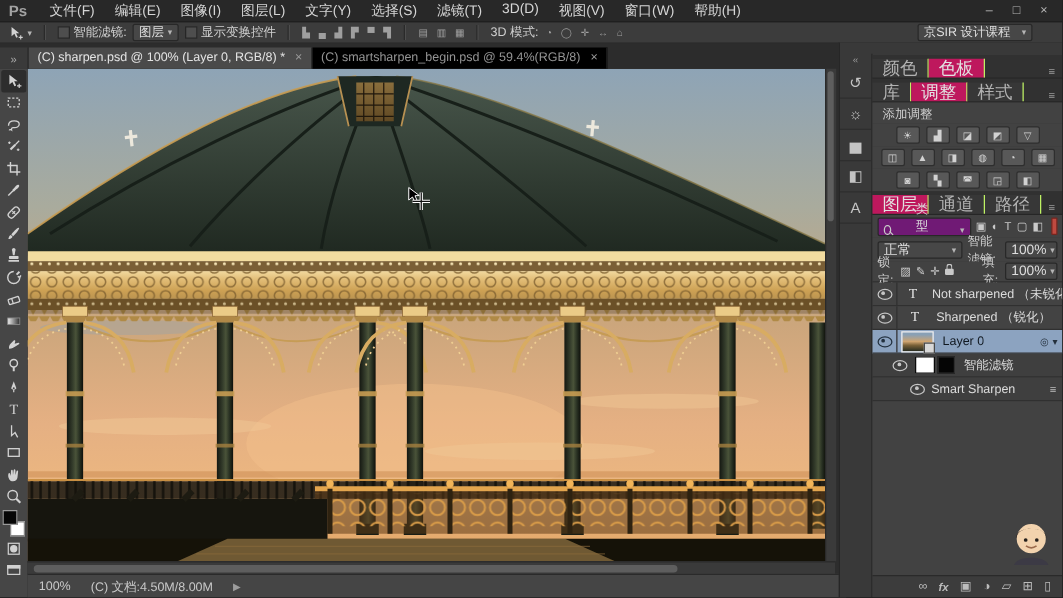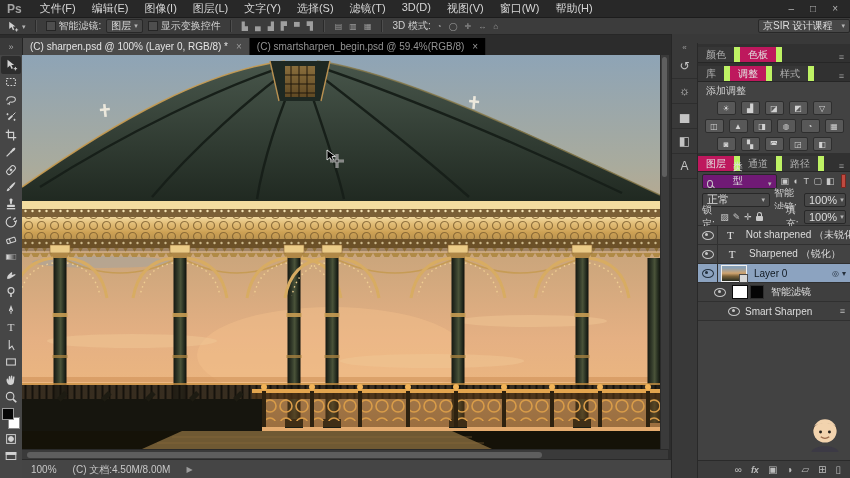--- a/index.html
+++ b/index.html
@@ -17,21 +17,21 @@
   .optionsbar{position:absolute;top:18px;left:0;right:0;height:16px;background:#3c3c3c;border-bottom:1px solid #272727;
               display:flex;align-items:center;font-size:10px;padding-left:6px;gap:5px;white-space:nowrap;}
   .optool svg{width:13px;height:13px;vertical-align:middle;}
   .caret{font-size:7px;color:#b5b5b5;margin-left:3px;}
   .vsep{width:1px;height:12px;background:#2a2a2a;border-right:1px solid #4d4d4d;margin:0 4px;}
   .cb{width:8px;height:8px;background:#4e4e4e;border:1px solid #262626;display:inline-block;margin-right:3px;}
   .optcheck{display:inline-flex;align-items:center;color:#d0d0d0;}
   .dropdown{background:#474747;border:1px solid #282828;border-radius:2px;height:12px;display:inline-flex;
             align-items:center;padding:0 4px;color:#dedede;}
   .opticon{color:#9f9f9f;font-size:8px;padding:0 1px;}
-  .workspace{margin-left:auto;margin-right:0;min-width:82px;justify-content:space-between;}
+  .workspace{margin-left:auto;margin-right:24px;min-width:82px;justify-content:space-between;}
   
   .tabbar{position:absolute;top:35px;left:0;right:0;height:20px;background:#2c2c2c;display:flex;align-items:flex-end;}
   .toolstub{width:22px;height:17px;background:#3a3a3a;color:#a8a8a8;font-size:9px;display:flex;align-items:center;
             justify-content:center;border-right:1px solid #242424;}
   .doctab{height:17px;display:flex;align-items:center;padding:0 7px;font-size:10px;gap:8px;border-right:1px solid #222;}
   .doctab.active{background:#4a4a4a;color:#e4e4e4;}
   .doctab.inactive{background:#000000;color:#949494;}
   .tabclose{color:#9a9a9a;font-size:10px;}
   
   .toolbar{position:absolute;top:55px;left:0;width:22px;bottom:0;background:#464646;border-right:1px solid #2a2a2a;
@@ -55,21 +55,21 @@
   
   .dock{position:absolute;top:34px;right:0;width:178px;bottom:0;background:#393939;border-left:1px solid #262626;}
   .dockstrip{position:absolute;left:0;top:9px;width:25px;bottom:0;border-right:1px solid #292929;display:flex;
              flex-direction:column;align-items:center;}
   .striphead{font-size:8px;color:#9a9a9a;height:11px;}
   .stripbtn{width:25px;height:24px;display:flex;align-items:center;justify-content:center;color:#c4c4c4;font-size:12px;
             border-bottom:1px solid #2e2e2e;flex:none;}
   .dockcol{position:absolute;left:26px;right:0;top:0;bottom:0;display:flex;flex-direction:column;}
   .dockspacer{height:10px;flex:none;}
   .ptabs{display:flex;align-items:flex-end;height:18px;background:#313131;border-bottom:1px solid #262626;flex:none;}
-  .ptab{padding:0 8px;font-size:10px;color:#b2b2b2;background:#373737;border-right:6px solid #bef264;height:15px;
+  .ptab{padding:0 8px;font-size:14px;color:#b2b2b2;background:#373737;border-right:1px solid #bef264;height:15px;
         display:flex;align-items:center;}
   .ptab.active{background:#be185d;color:#e2e2e2;}
   .pmenu{margin-left:auto;padding-right:6px;color:#9b9b9b;font-size:9px;}
   .addadj{height:15px;background:#424242;font-size:10px;color:#cfcfcf;padding:2px 0 0 8px;flex:none;}
   .adjrow{display:flex;justify-content:center;gap:5px;background:#424242;padding:2px 0;flex:none;}
   .adjicon{width:17px;height:12px;background:#585858;border:1px solid #2e2e2e;border-radius:2px;color:#d2d2d2;
            font-size:8px;display:flex;align-items:center;justify-content:center;}
   .filterrow,.blendrow,.lockrow{display:flex;align-items:center;background:#424242;flex:none;padding:0 4px;gap:4px;}
   .filterrow{height:18px;}
   .blendrow{height:19px;}

